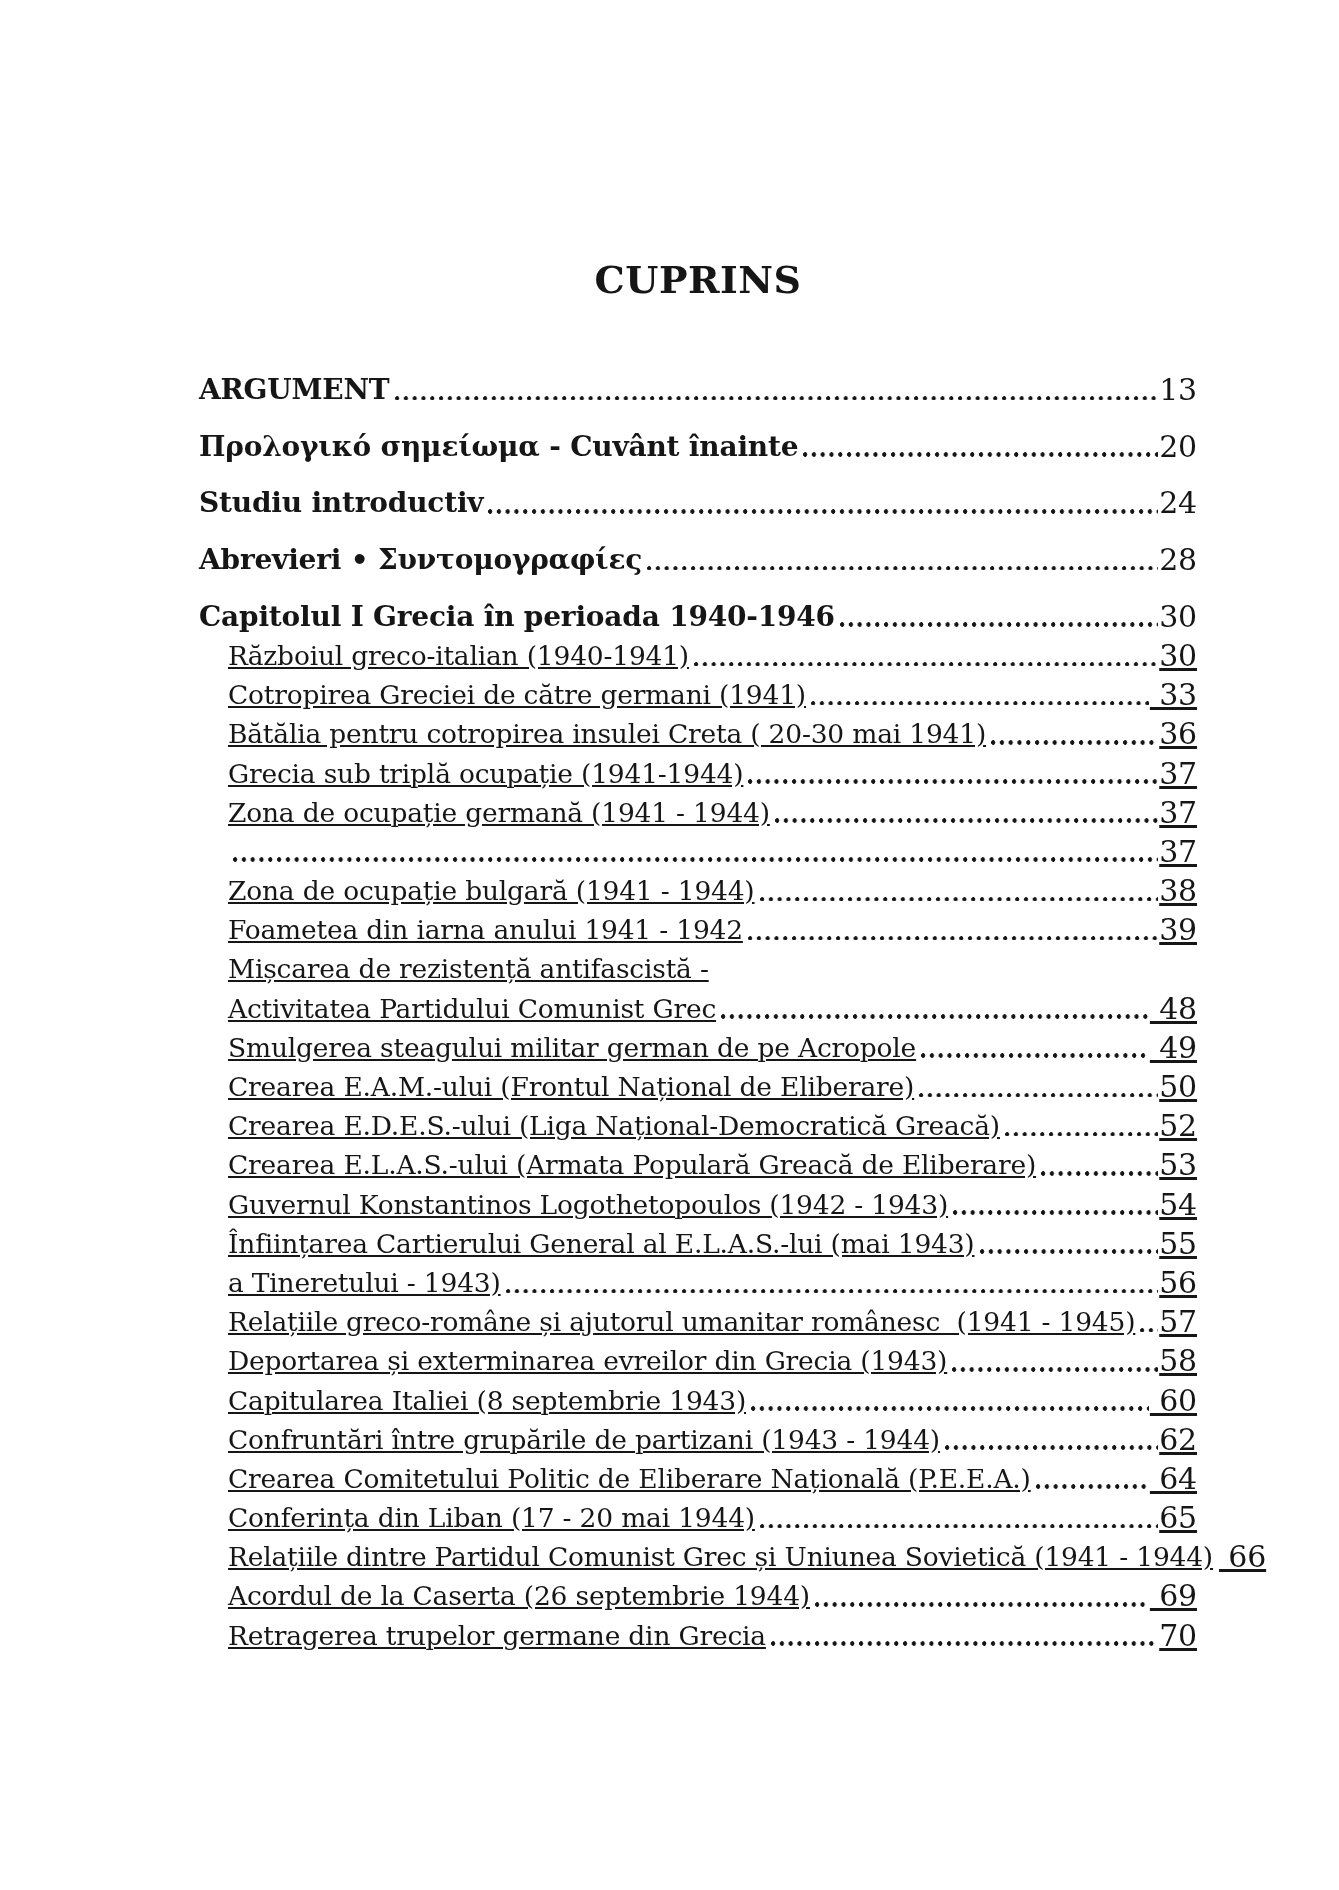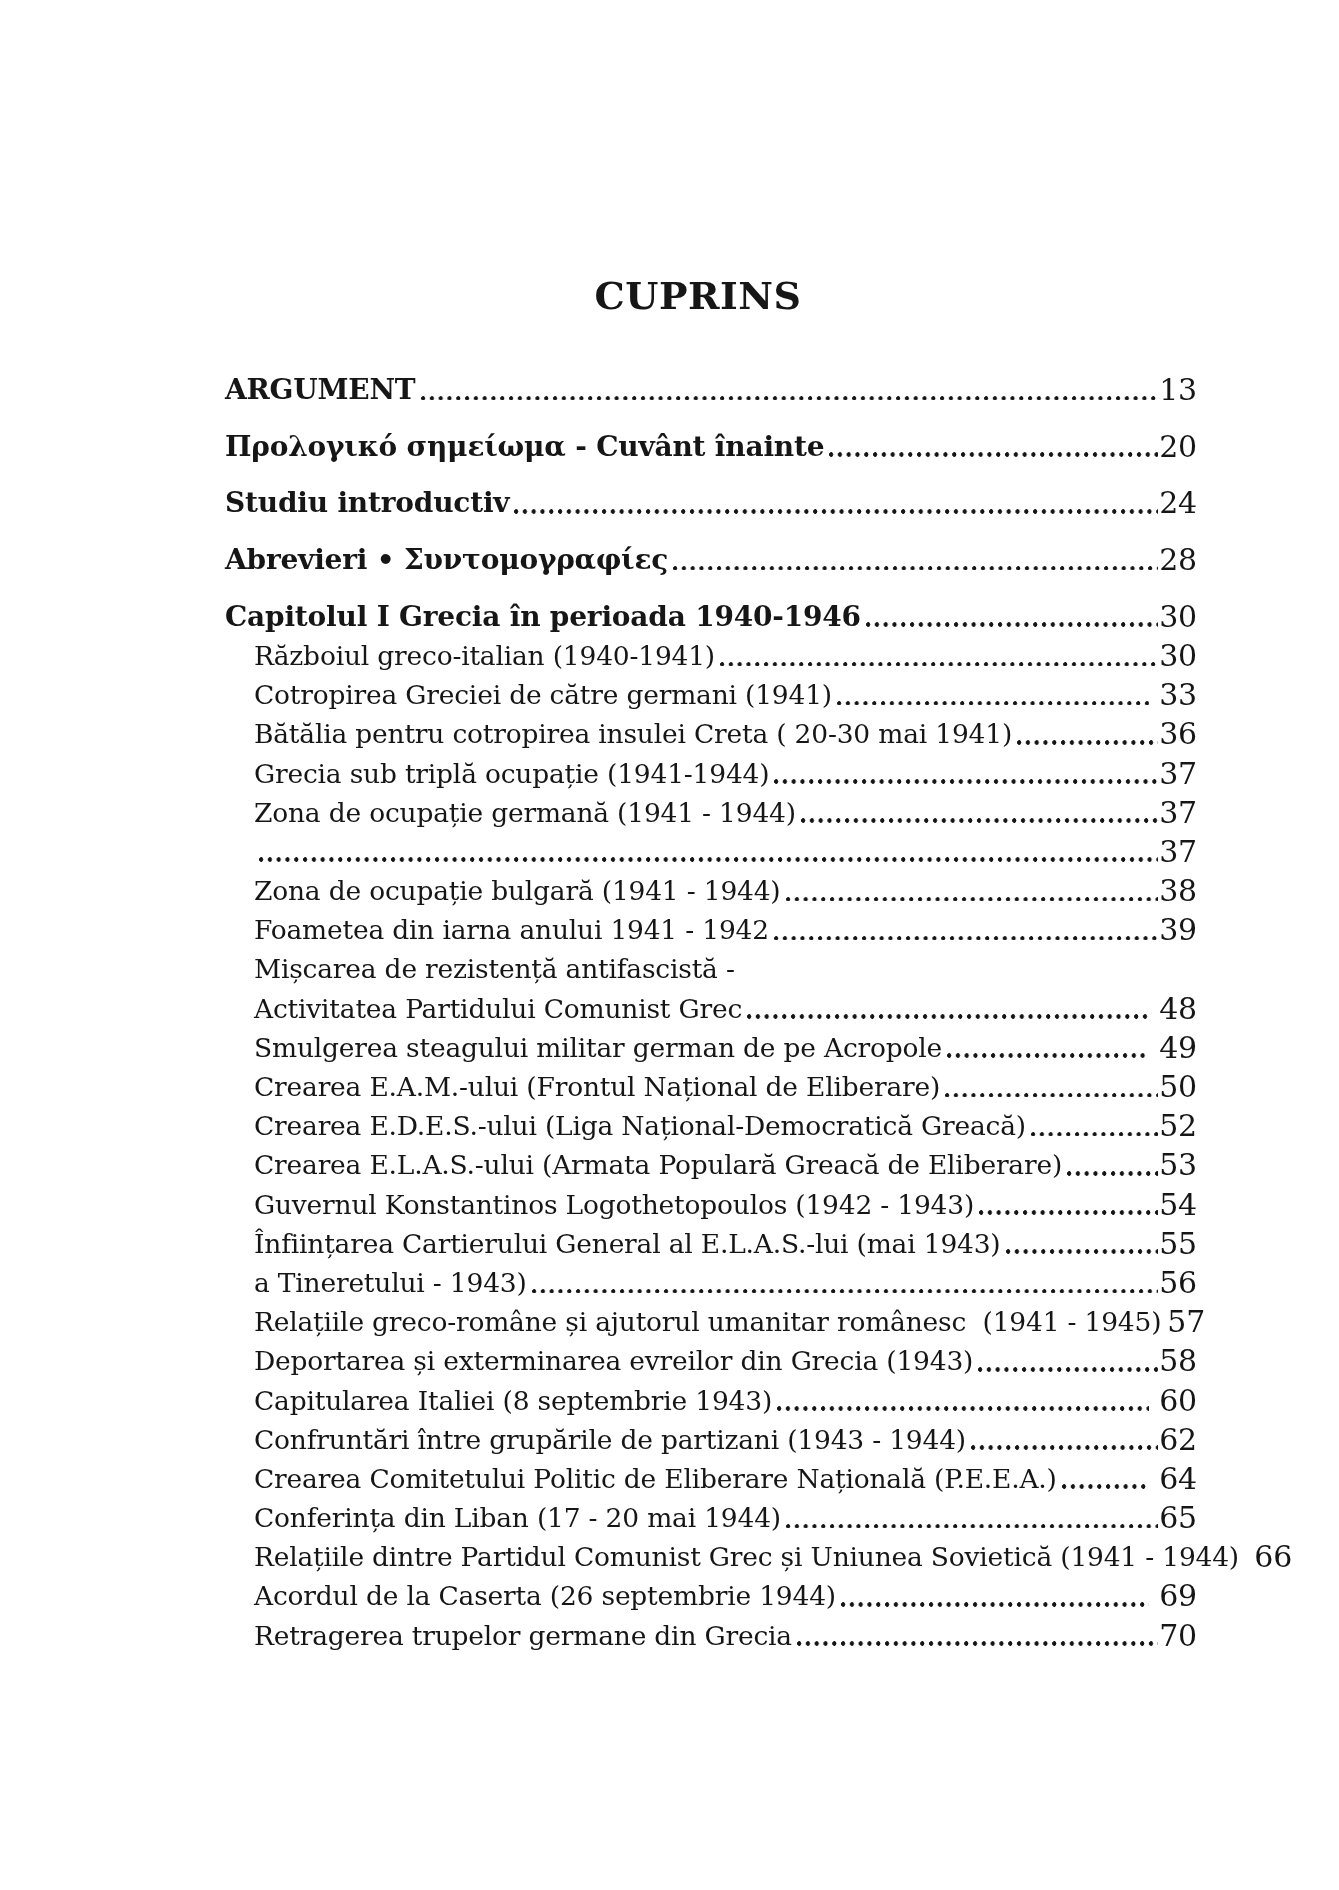--- a/index.html
+++ b/index.html
@@ -15,21 +15,21 @@
   }
   .page {
     position: relative;
     width: 1339px;
     height: 1890px;
     background: #ffffff;
     overflow: hidden;
   }
   .title {
     position: absolute;
-    top: 272px;
+    top: 256px;
     left: 199px;
     width: 998px;
     margin: 0;
     text-align: center;
     font-size: 38px;
     font-weight: 700;
     line-height: 48px;
     letter-spacing: 0.5px;
   }
   .toc {
@@ -39,31 +39,31 @@
     width: 998px;
   }
   .row {
     display: flex;
     align-items: flex-start;
     height: 39.2px;
     line-height: 39.2px;
     font-size: 26.5px;
     letter-spacing: -0.2px;
     white-space: nowrap;
-    margin-left: 26px;
   }
   .row.level0 {
     font-weight: 700;
     font-size: 28px;
   }
   .row.level0 + .row.level0 {
     margin-top: 17.5px;
   }
   .row.level1 {
     padding-left: 29px;
+    text-decoration: underline;
   }
   .t {
     white-space: pre;
     flex: 0 0 auto;
   }
   .dots {
     flex: 1 1 auto;
     min-width: 0;
     align-self: flex-end;
     height: 4.6px;

